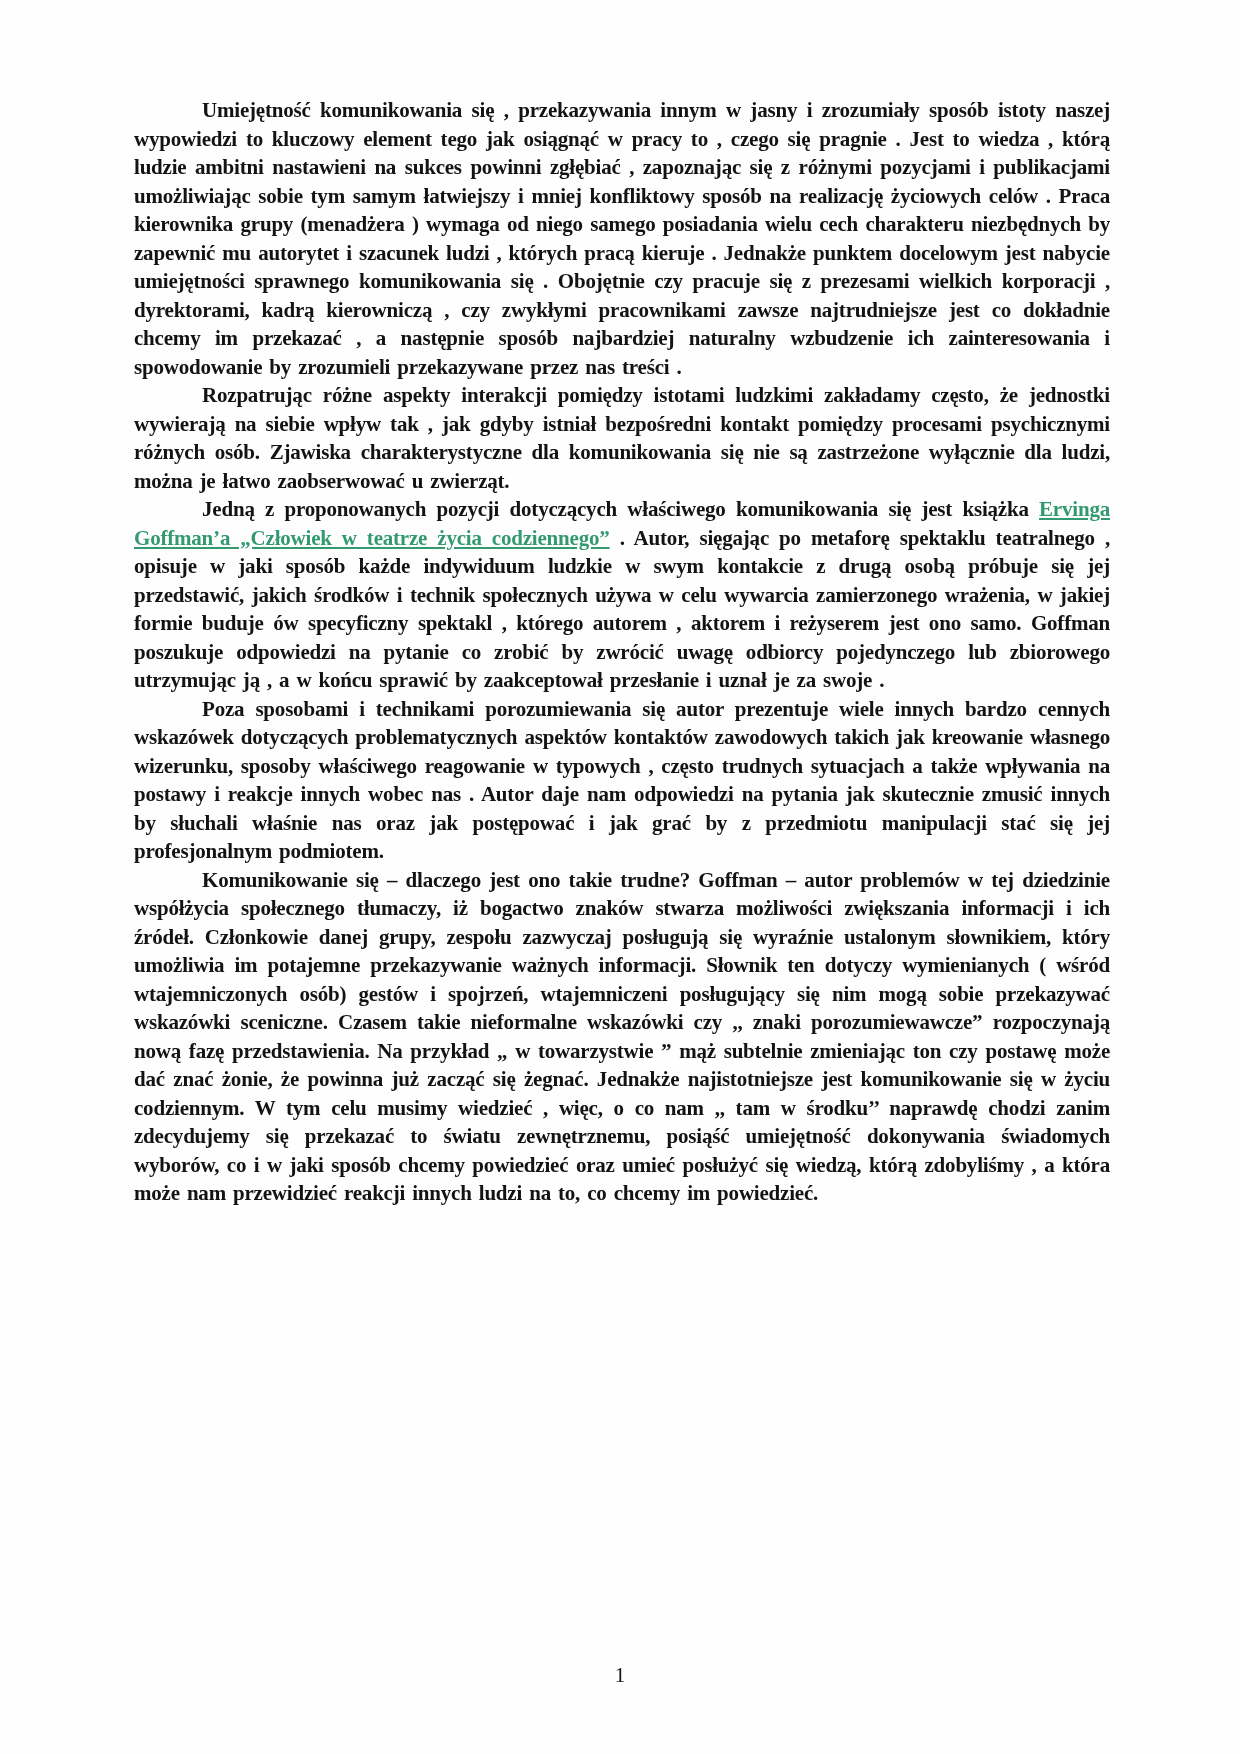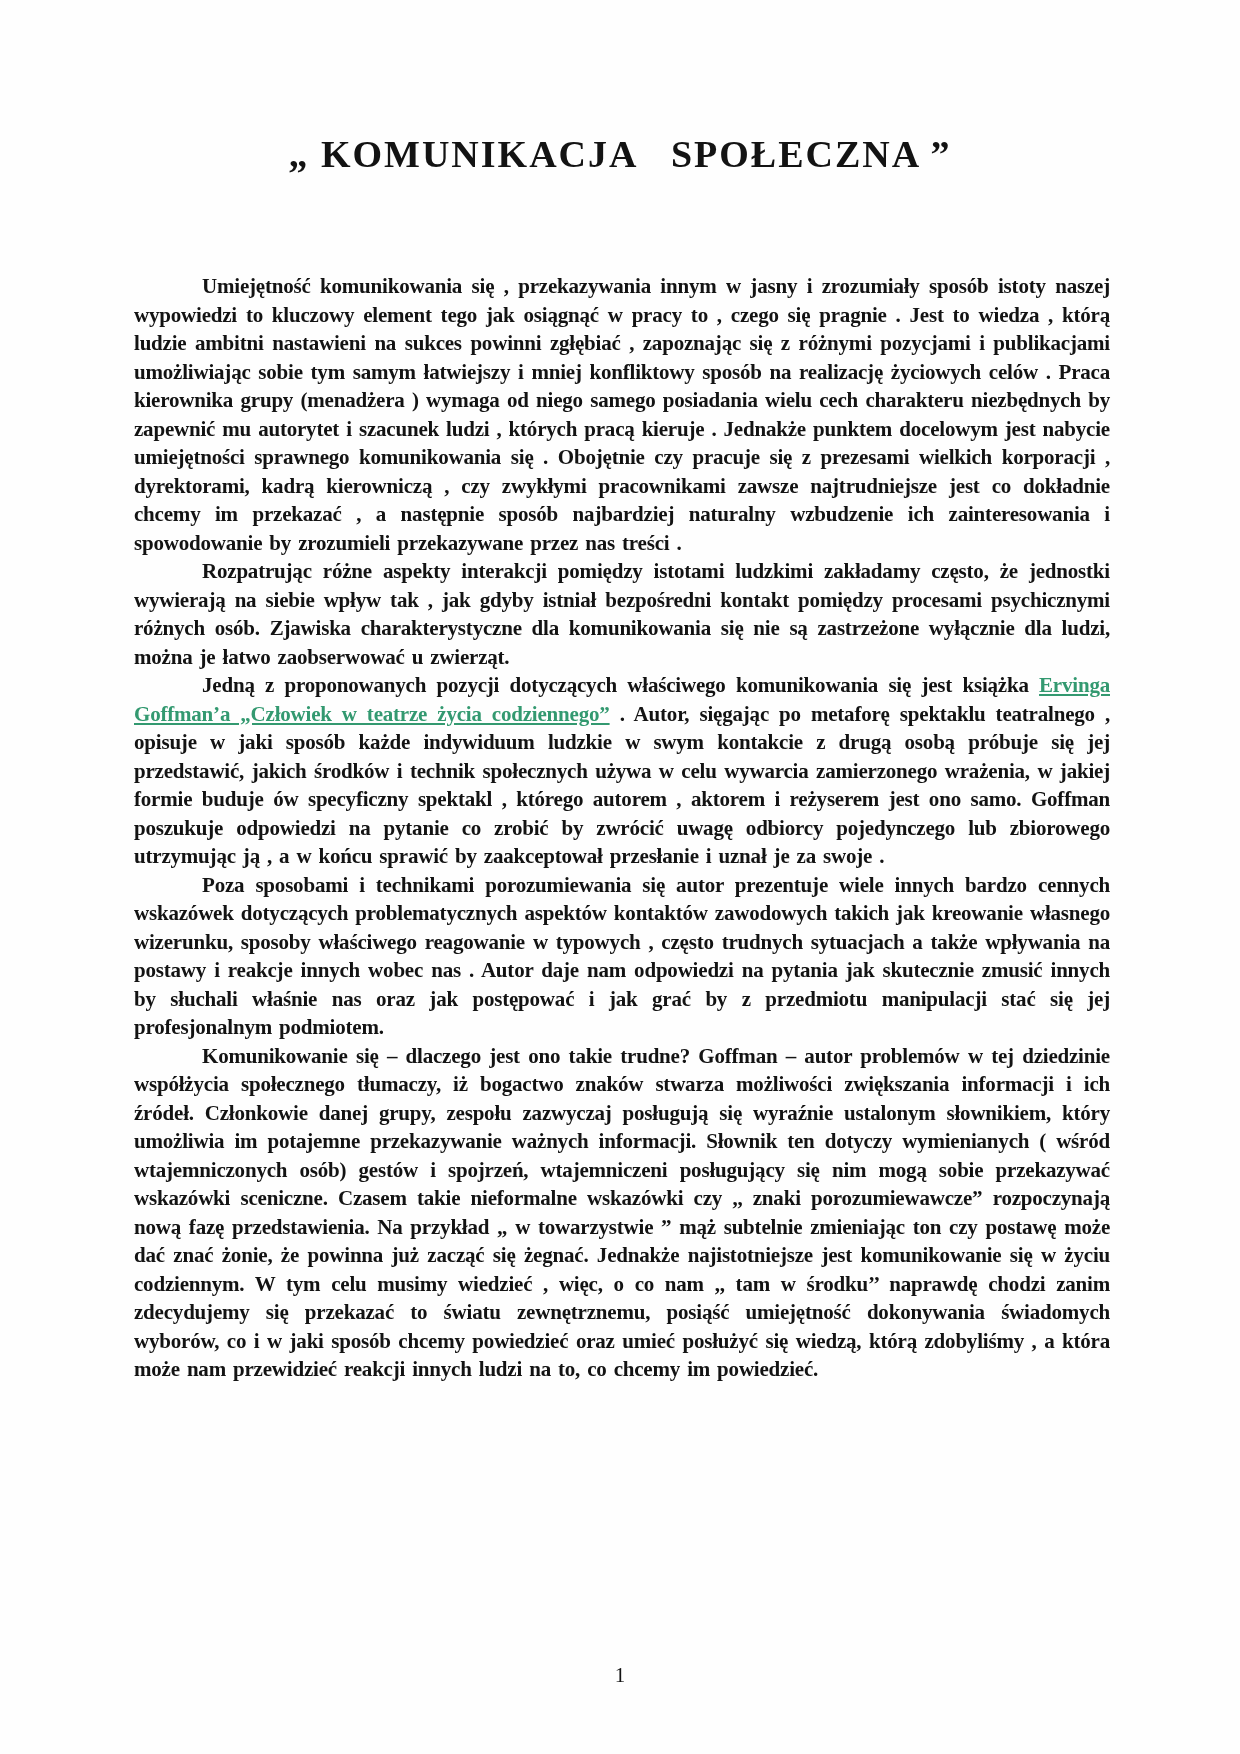--- a/index.html
+++ b/index.html
@@ -47,21 +47,20 @@
     left: 0;
     right: 0;
     text-align: center;
     font-size: 21px;
   }
 </style>
 </head>
 <body>
 
 <div class="page">
-  <div class="doc-title">„ KOMUNIKACJA   SPOŁECZNA ”</div>
 
   <div class="doc-body">
       <p><span>Umiejętność  komunikowania  się ,  przekazywania innym w jasny i zrozumiały sposób  istoty  naszej  wypowiedzi  to  kluczowy  element  tego  jak osiągnąć w pracy to , czego  się  pragnie .  Jest  to  wiedza ,  którą  ludzie ambitni nastawieni na sukces powinni zgłębiać , zapoznając się z  różnymi  pozycjami i publikacjami umożliwiając sobie tym samym  łatwiejszy i mniej konfliktowy sposób  na  realizację  życiowych celów .  Praca kierownika grupy (menadżera ) wymaga od niego samego posiadania wielu cech charakteru niezbędnych by zapewnić mu autorytet i szacunek ludzi , których pracą kieruje . Jednakże punktem docelowym jest nabycie umiejętności sprawnego komunikowania się . Obojętnie czy pracuje się z prezesami wielkich korporacji , dyrektorami, kadrą kierowniczą , czy zwykłymi pracownikami zawsze najtrudniejsze jest co dokładnie chcemy im przekazać , a następnie sposób najbardziej naturalny wzbudzenie ich zainteresowania i spowodowanie by zrozumieli przekazywane przez nas treści .</span></p>
       <p><span>Rozpatrując różne aspekty interakcji pomiędzy istotami ludzkimi zakładamy często, że jednostki wywierają na siebie wpływ tak , jak gdyby istniał bezpośredni kontakt pomiędzy procesami psychicznymi różnych osób. Zjawiska charakterystyczne dla komunikowania się nie są zastrzeżone wyłącznie dla ludzi, można je łatwo zaobserwować u zwierząt.</span></p>
       <p><span>Jedną z proponowanych pozycji dotyczących właściwego komunikowania się jest książka </span><span class="book-link" style="color: rgb(51, 153, 112);">Ervinga Goffman’a „Człowiek w teatrze życia codziennego”</span><span> . Autor, sięgając po metaforę spektaklu teatralnego , opisuje w jaki sposób każde indywiduum ludzkie w swym kontakcie  z drugą osobą  próbuje się jej przedstawić, jakich środków  i technik  społecznych używa w celu wywarcia zamierzonego wrażenia, w jakiej formie  buduje  ów specyficzny spektakl , którego autorem , aktorem i reżyserem jest ono samo. Goffman poszukuje odpowiedzi na pytanie co zrobić by zwrócić uwagę odbiorcy pojedynczego lub zbiorowego utrzymując ją , a w końcu sprawić by zaakceptował przesłanie i uznał je za swoje .</span></p>
       <p><span>Poza sposobami i technikami porozumiewania się autor prezentuje wiele innych bardzo  cennych  wskazówek  dotyczących  problematycznych  aspektów  kontaktów zawodowych takich jak kreowanie własnego wizerunku, sposoby właściwego reagowanie w typowych , często trudnych sytuacjach a także wpływania na postawy i reakcje innych wobec nas . Autor daje nam odpowiedzi na pytania jak skutecznie zmusić innych  by słuchali właśnie nas oraz jak postępować i jak grać by z przedmiotu manipulacji stać się jej profesjonalnym podmiotem.</span></p>
       <p><span>Komunikowanie się – dlaczego jest ono takie trudne? Goffman – autor problemów w tej dziedzinie współżycia społecznego tłumaczy, iż bogactwo znaków stwarza możliwości zwiększania   informacji  i ich źródeł. Członkowie danej grupy, zespołu zazwyczaj posługują się wyraźnie  ustalonym słownikiem, który umożliwia im potajemne przekazywanie  ważnych informacji. Słownik ten dotyczy  wymienianych ( wśród wtajemniczonych osób) gestów i spojrzeń, wtajemniczeni posługujący się nim mogą sobie przekazywać wskazówki sceniczne. Czasem takie nieformalne wskazówki  czy ,, znaki porozumiewawcze” rozpoczynają nową fazę  przedstawienia. Na przykład „ w towarzystwie ” mąż subtelnie zmieniając ton czy postawę może dać znać żonie, że powinna już zacząć się żegnać. Jednakże najistotniejsze jest komunikowanie się w życiu codziennym. W tym celu musimy wiedzieć , więc, o co nam ,, tam w środku’’ naprawdę chodzi zanim zdecydujemy się przekazać to światu zewnętrznemu, posiąść umiejętność dokonywania świadomych wyborów, co i w jaki sposób chcemy powiedzieć oraz umieć posłużyć się wiedzą, którą zdobyliśmy , a która może nam przewidzieć reakcji innych ludzi na to, co chcemy im powiedzieć.</span></p>
     </div>
 
   <div class="page-number">1</div>

